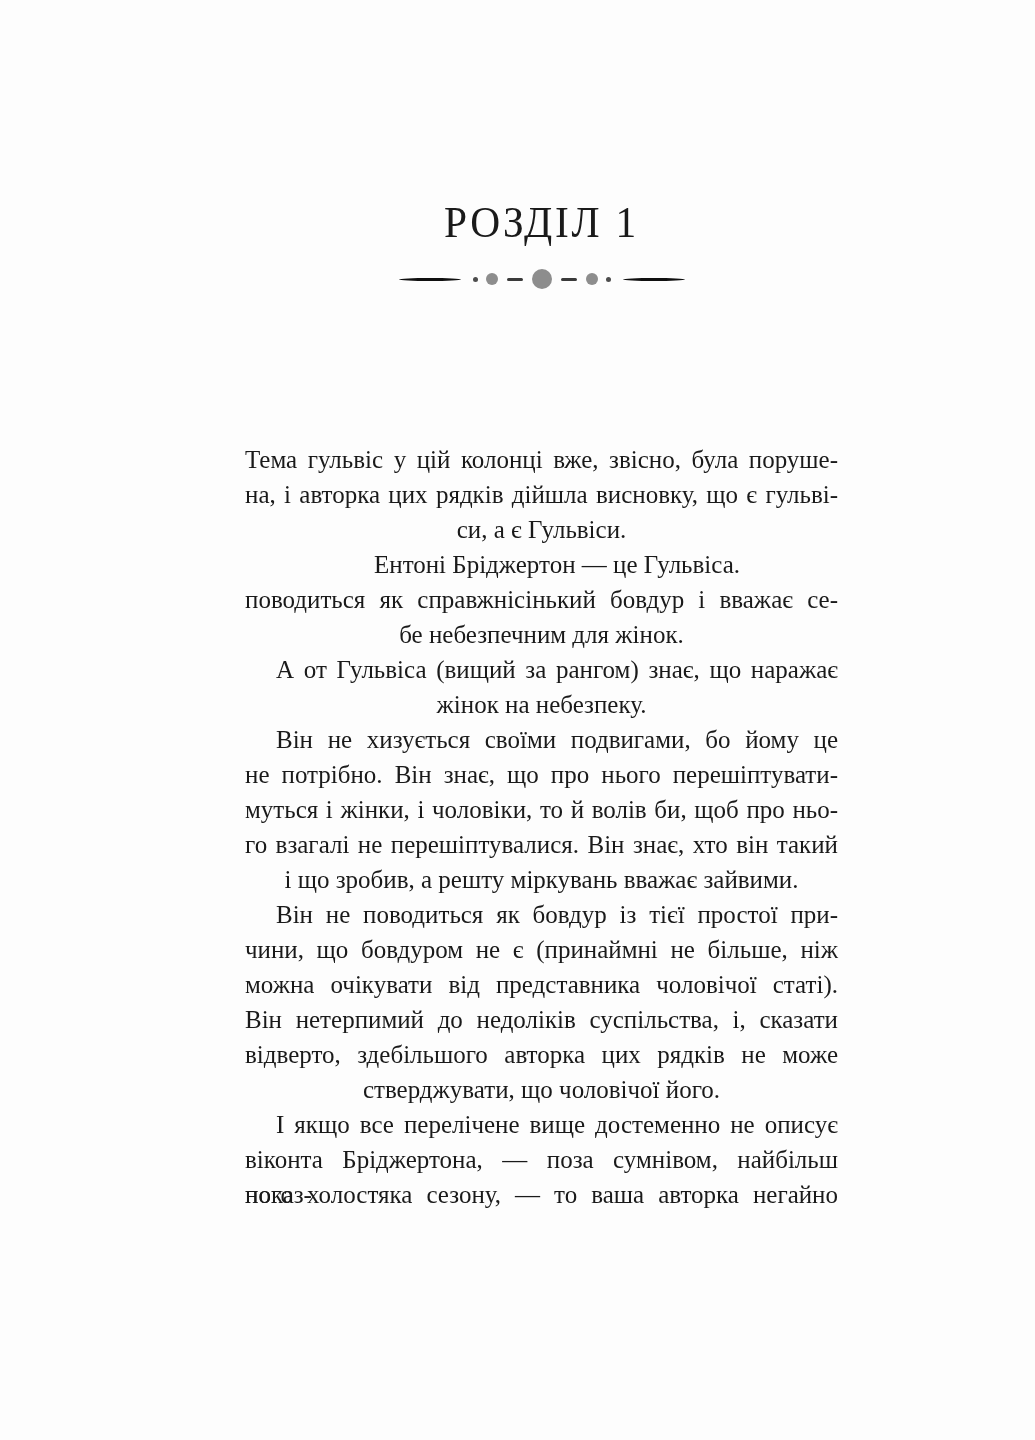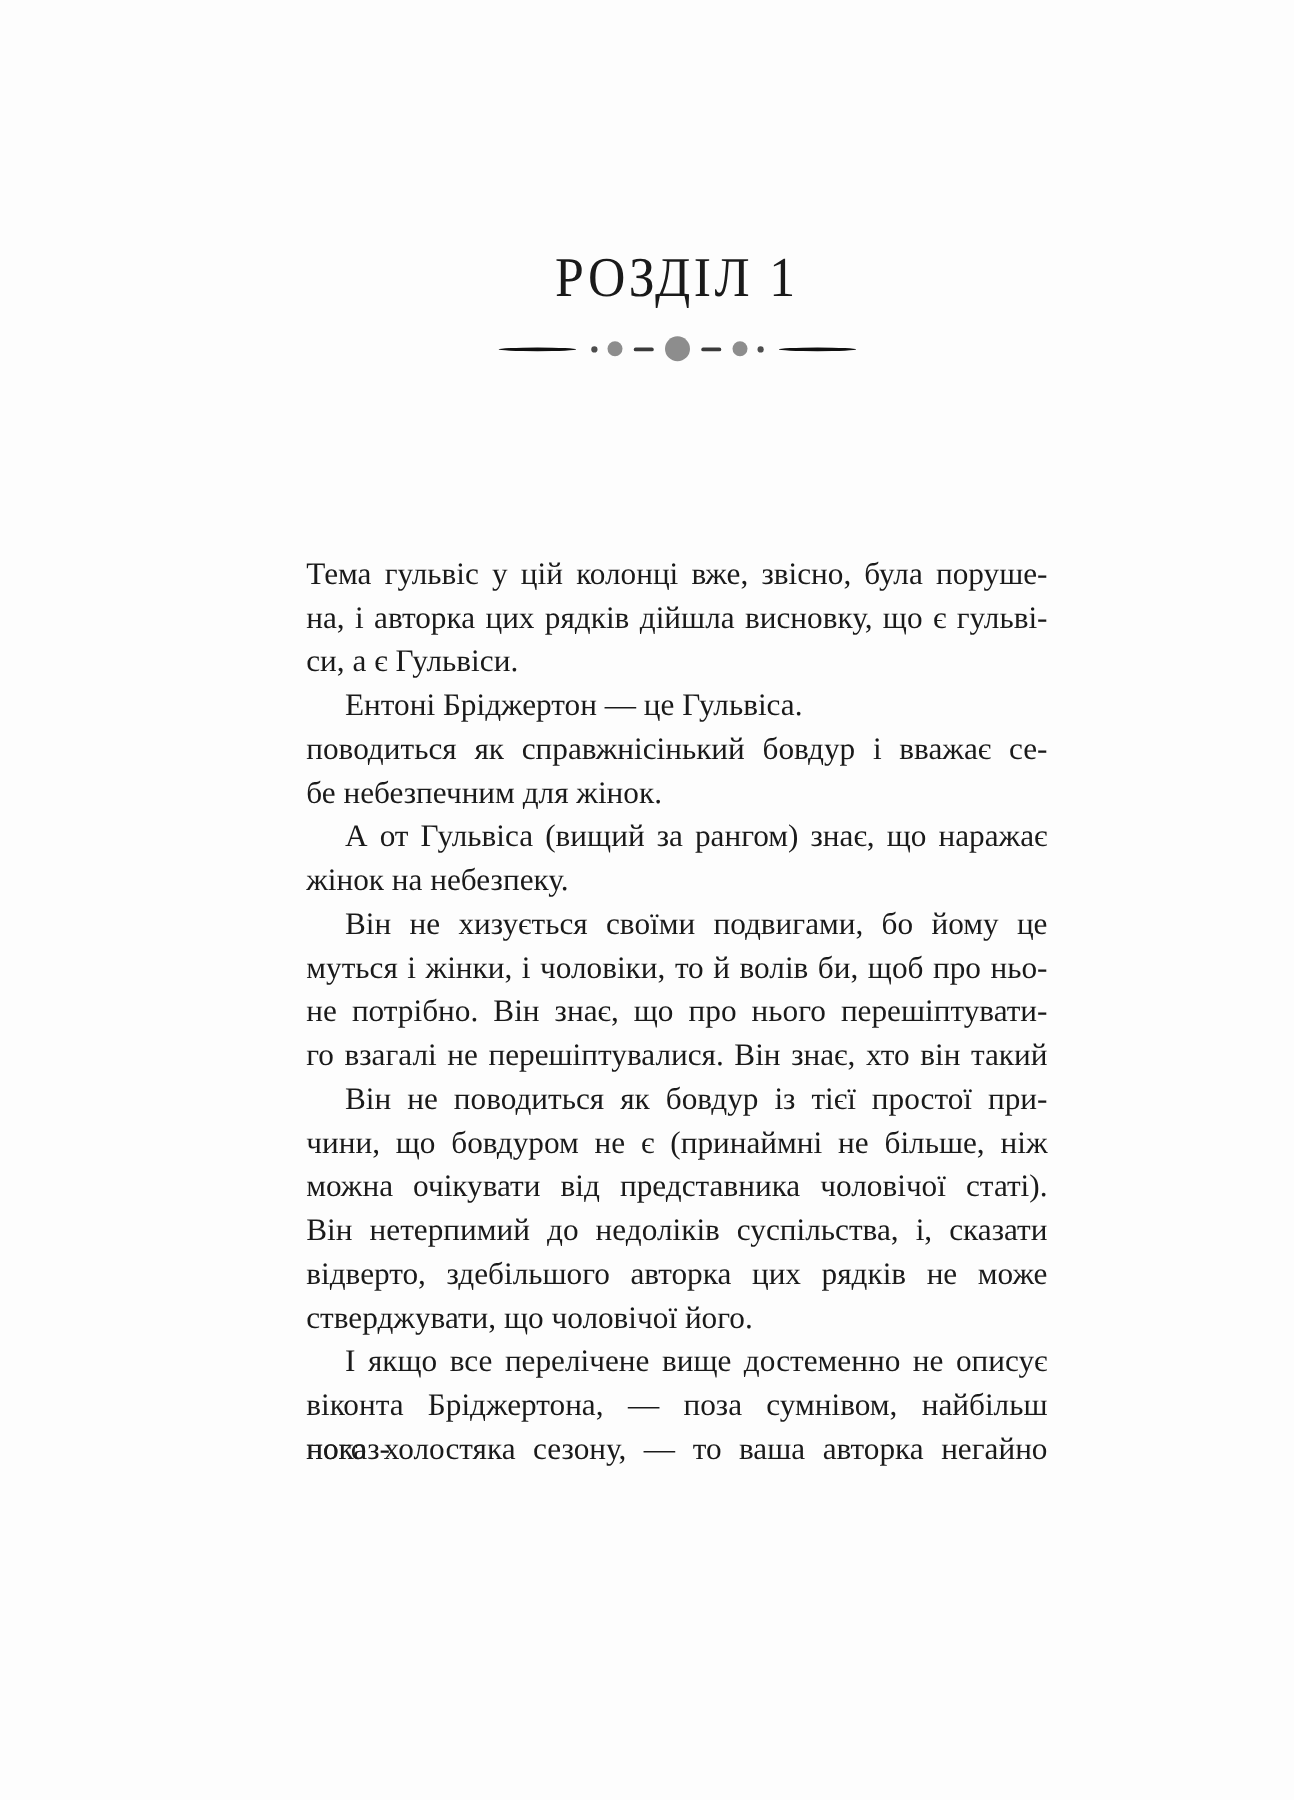--- a/index.html
+++ b/index.html
@@ -88,21 +88,21 @@
     left: 245px;
     width: 593px;
     font-family: "Liberation Serif", serif;
     font-size: 25px;
     line-height: 35px;
     color: var(--ink, #1a1a1a);
   }
   .line {
     width: 593px;
     height: 35px;
-    text-align: left;
+    text-align: center;
     white-space: normal;
     overflow: visible;
   }
   .line.just {
     text-align: justify;
     text-align-last: justify;
   }
   .line.indent {
     text-indent: 31px;
   }
@@ -129,23 +129,24 @@
   <main class="body-text">
       <div class="line just">Тема гульвіс у цій колонці вже, звісно, була поруше-</div>
       <div class="line just">на, і авторка цих рядків дійшла висновку, що є гульві-</div>
       <div class="line">си, а є Гульвіси.</div>
       <div class="line indent">Ентоні Бріджертон — це Гульвіса.</div>
       <div class="line just">поводиться як справжнісінький бовдур і вважає се-</div>
       <div class="line">бе небезпечним для жінок.</div>
       <div class="line just indent">А от Гульвіса (вищий за рангом) знає, що наражає</div>
       <div class="line">жінок на небезпеку.</div>
       <div class="line just indent">Він не хизується своїми подвигами, бо йому це</div>
+      <div class="line just">не потрібно. Він знає, що про нього перешіптувати-</div>
       <div class="line just">муться і жінки, і чоловіки, то й волів би, щоб про ньо-</div>
-      <div class="line just">не потрібно. Він знає, що про нього перешіптувати-</div>
       <div class="line just">го взагалі не перешіптувалися. Він знає, хто він такий</div>
+      <div class="line">і що зробив, а решту міркувань вважає зайвими.</div>
       <div class="line just indent">Він не поводиться як бовдур із тієї простої при-</div>
       <div class="line just">чини, що бовдуром не є (принаймні не більше, ніж</div>
       <div class="line just">можна очікувати від представника чоловічої статі).</div>
       <div class="line just">Він нетерпимий до недоліків суспільства, і, сказати</div>
       <div class="line just">відверто, здебільшого авторка цих рядків не може</div>
       <div class="line">стверджувати, що чоловічої його.</div>
       <div class="line just indent">І якщо все перелічене вище достеменно не описує</div>
       <div class="line just">віконта Бріджертона, — поза сумнівом, найбільш показ-</div>
       <div class="line just">ного холостяка сезону, — то ваша авторка негайно</div>
     </main>

